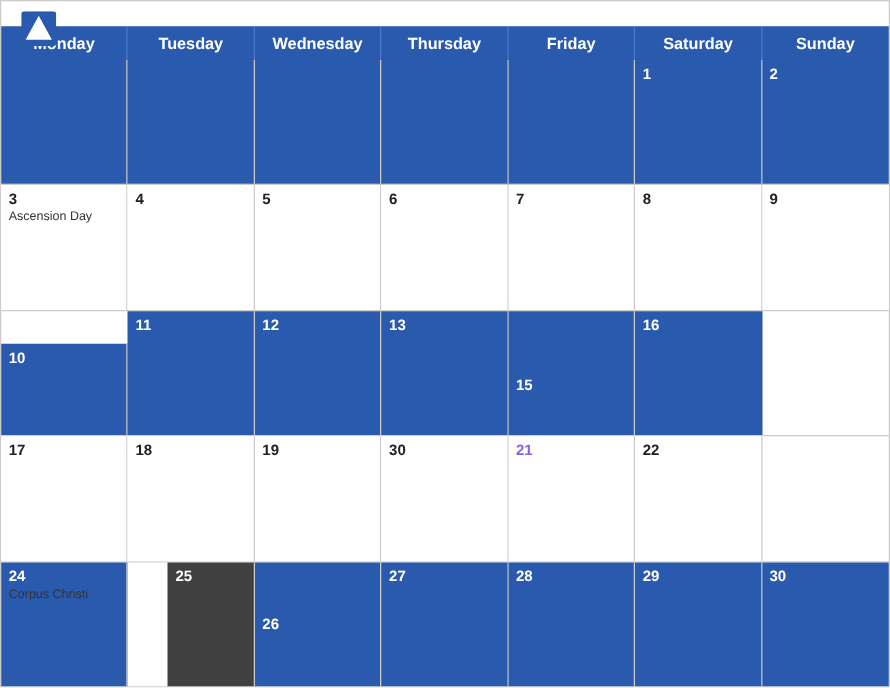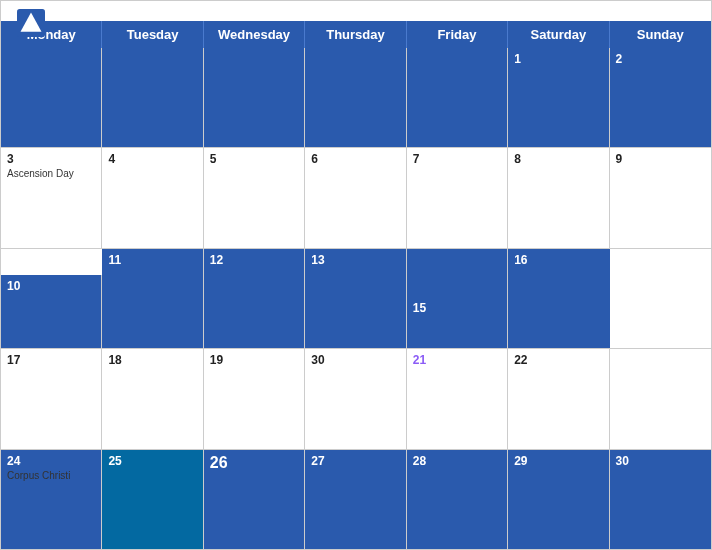--- a/index.html
+++ b/index.html
@@ -209,25 +209,25 @@
         </div>
         <div class="calendar-cell" style="border-right: 1px solid rgb(204, 204, 204); padding: 4px 6px; position: relative; background: rgb(255, 255, 255);">
           <span style="display: block; font-size: 12px; font-weight: bold; color: rgb(34, 34, 34);">22</span>
         </div>
       </div>
       <div class="calendar-week" style="flex: 1 1 0%; display: grid; grid-template-columns: repeat(7, 1fr); border-bottom: none;">
         <div class="calendar-cell" style="border-right: 1px solid rgb(204, 204, 204); padding: 4px 6px; position: relative; background: rgb(42, 90, 173);">
           <span style="display: block; font-size: 12px; font-weight: bold; color: rgb(255, 255, 255);">24</span>
           <span style="display: block; font-size: 10px; color: rgb(51, 51, 51); margin-top: 2px;">Corpus Christi</span>
         </div>
-        <div class="calendar-cell" style="border-right: 1px solid rgb(204, 204, 204); padding: 4px 6px; position: relative; background: #0369a1;">
+        <div class="calendar-cell" style="border-right: 1px solid rgb(204, 204, 204); padding: 4px 6px; position: relative; background: #404040; margin-left: 32px;">
           <span style="display: block; font-size: 12px; font-weight: bold; color: rgb(255, 255, 255);">25</span>
         </div>
         <div class="calendar-cell" style="border-right: 1px solid rgb(204, 204, 204); padding: 4px 6px; position: relative; background: rgb(42, 90, 173);">
-          <span style="display: block; font-size: 16px; font-weight: bold; color: rgb(255, 255, 255);">26</span>
+          <span style="display: block; font-size: 12px; font-weight: bold; color: rgb(255, 255, 255); margin-top: 38px;">26</span>
         </div>
         <div class="calendar-cell" style="border-right: 1px solid rgb(204, 204, 204); padding: 4px 6px; position: relative; background: rgb(42, 90, 173);">
           <span style="display: block; font-size: 12px; font-weight: bold; color: rgb(255, 255, 255);">27</span>
         </div>
         <div class="calendar-cell" style="border-right: 1px solid rgb(204, 204, 204); padding: 4px 6px; position: relative; background: rgb(42, 90, 173);">
           <span style="display: block; font-size: 12px; font-weight: bold; color: rgb(255, 255, 255);">28</span>
         </div>
         <div class="calendar-cell" style="border-right: 1px solid rgb(204, 204, 204); padding: 4px 6px; position: relative; background: rgb(42, 90, 173);">
           <span style="display: block; font-size: 12px; font-weight: bold; color: rgb(255, 255, 255);">29</span>
         </div>

